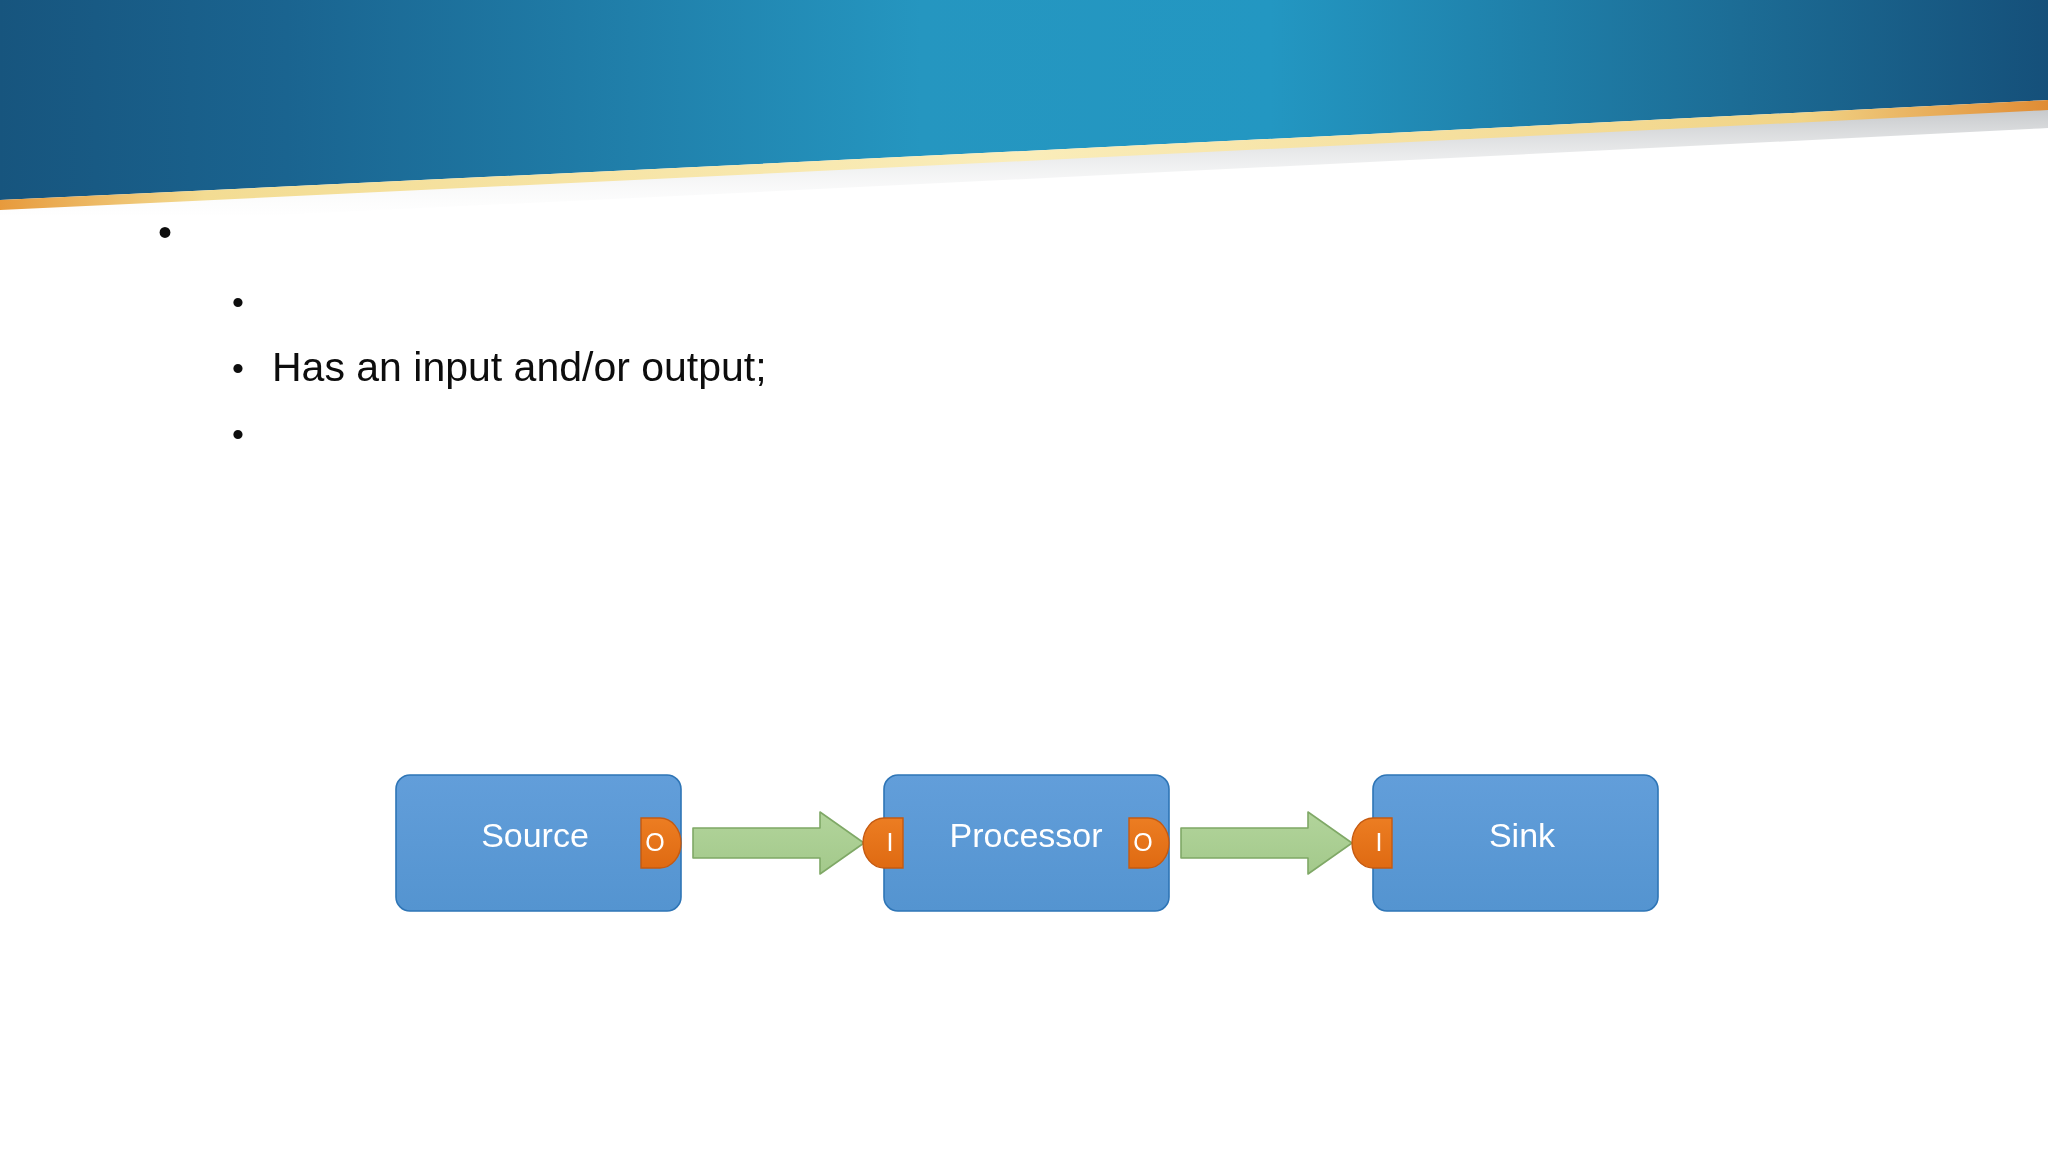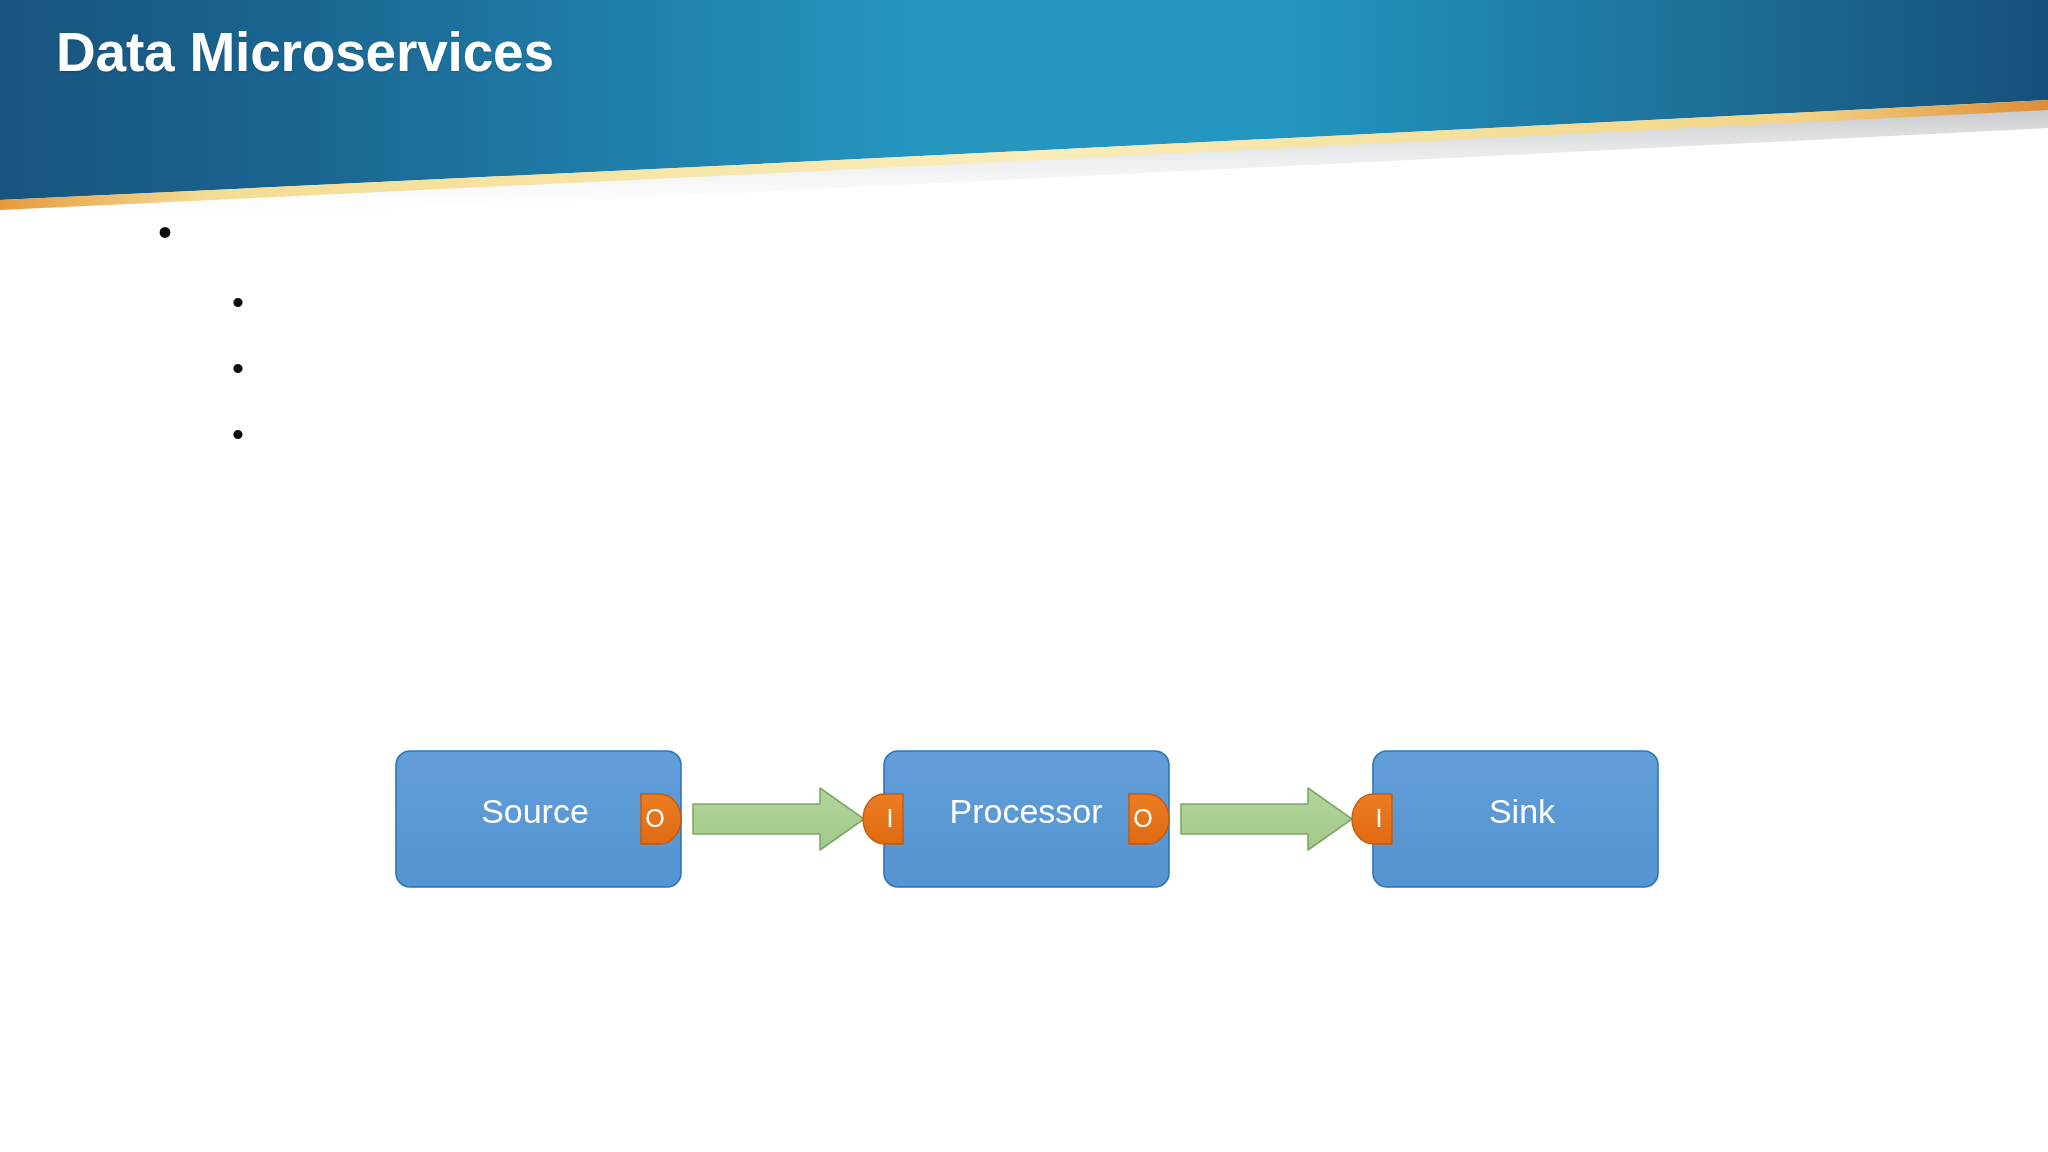--- a/index.html
+++ b/index.html
@@ -93,21 +93,21 @@
     font-size: 34px;
     line-height: 1.5;
     color: #0d0d0d;
   }
   .sub-list { margin-top: 10px; }
 
   
   #diagram {
     position: absolute;
     left: 0;
-    top: 736px;
+    top: 760px;
     width: 2048px;
     height: 180px;
   }
   #diagram svg { display: block; }
 
   .node-label {
     font-family: "Liberation Sans", sans-serif;
     font-size: 34px;
     fill: #ffffff;
   }
@@ -146,37 +146,37 @@
         </linearGradient>
       </defs>
 
       <path d="M0,203 Q 1024,155 2048,104 L2048,128 Q 1024,180 0,228 Z" fill="url(#shadowGrad)"></path>
 
       <path d="M0,0 L2048,0 L2048,100 Q 1024,152 0,200 Z" fill="url(#bannerGrad)"></path>
 
       <path d="M0,200 Q 1024,152 2048,100 L2048,110 Q 1024,162 0,210 Z" fill="url(#goldGrad)"></path>
     </svg>
 
-    <div id="slide-title">Data Microservices</div>
   </div>
 
   <div id="body-content">
 
     <div class="bullet-l1">
       <span class="dot">•</span>
     </div>
 
     <div class="sub-list">
 
       <div class="bullet-l2">
         <span class="dot">•</span>
       </div>
 
       <div class="bullet-l2">
         <span class="dot">•</span>
+        <span>Has an input and/or output;</span>
       </div>
 
       <div class="bullet-l2">
         <span class="dot">•</span>
       </div>
 
     </div>
   </div>
 
   <div id="diagram">

